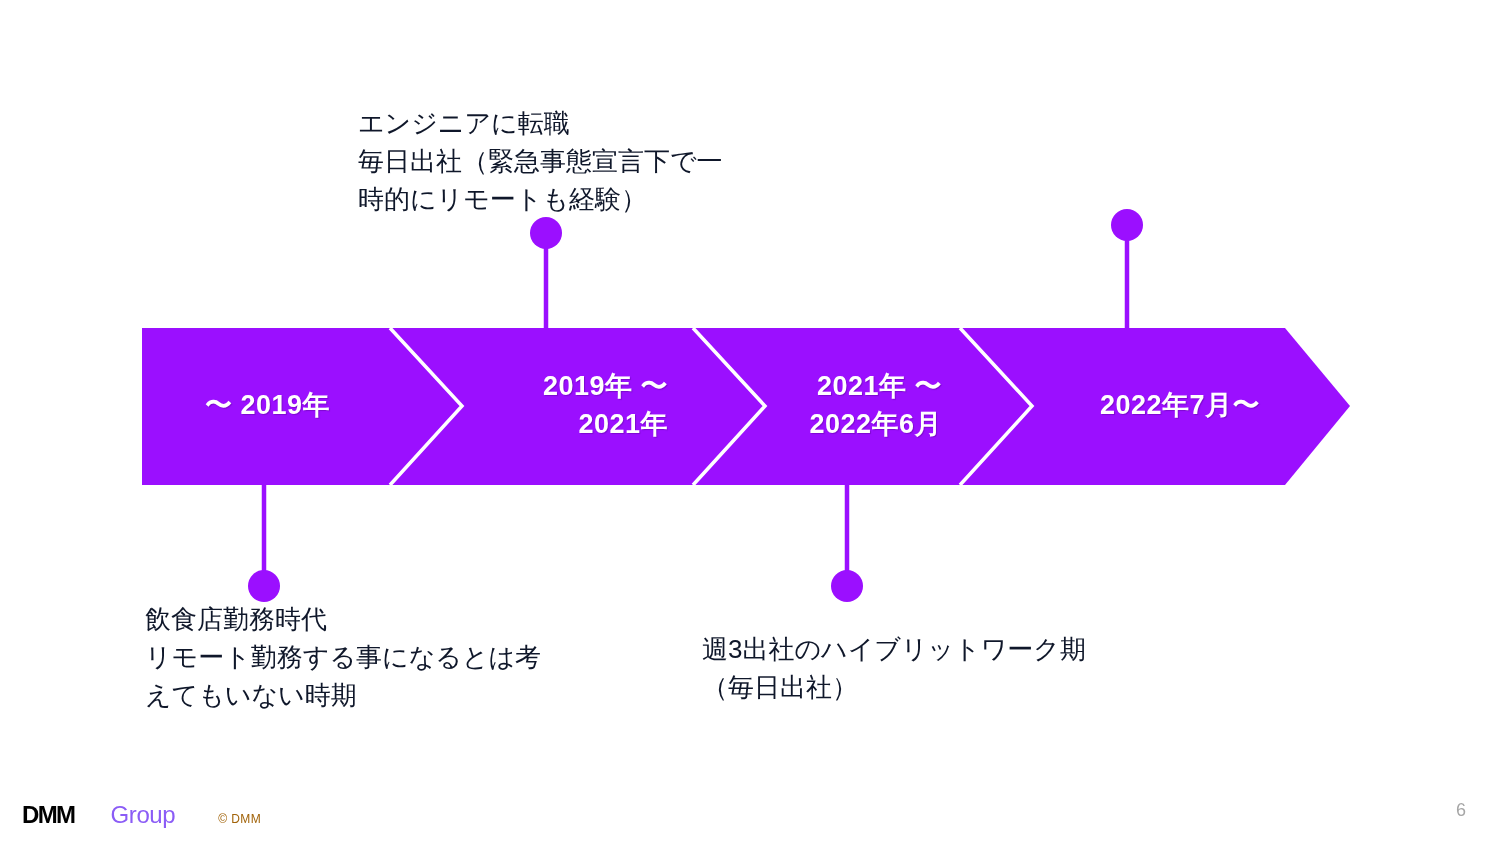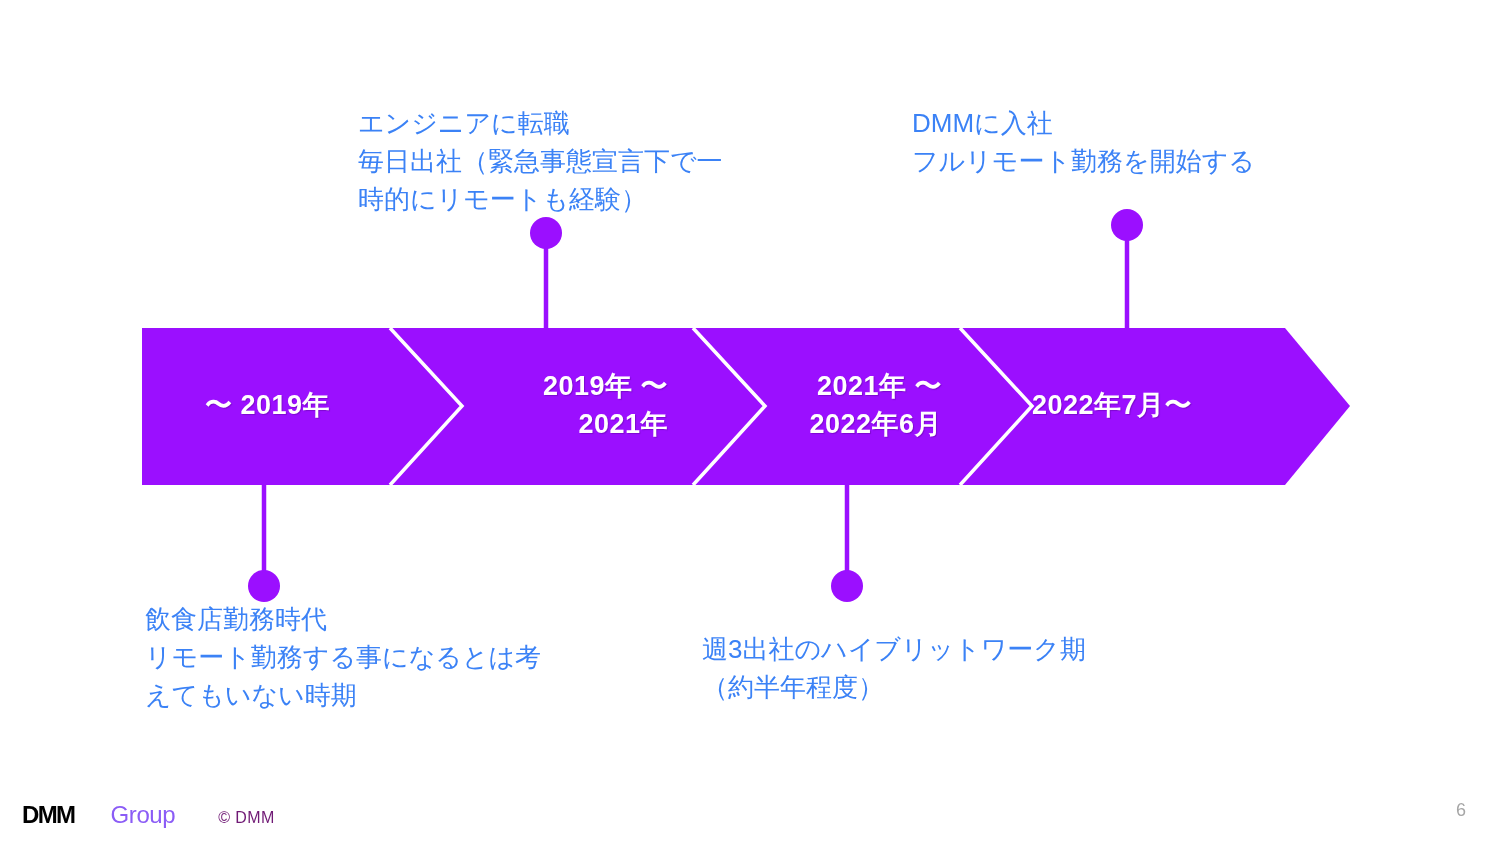--- a/index.html
+++ b/index.html
@@ -39,26 +39,26 @@
     font-size: 27px;
     line-height: 38px;
     letter-spacing: 0.5px;
     text-shadow: 1px 1px 1px rgba(90,0,150,0.45);
     white-space: pre;
     text-align: center;
   }
   .seg-1 { left: 205px; top: 386px; }
   .seg-2 { left: 478px; top: 367px; text-align: right; width: 190px; }
   .seg-3 { left: 770px; top: 367px; text-align: right; width: 172px; }
-  .seg-4 { left: 1032px; top: 386px; }
+  .seg-4 { left: 1100px; top: 386px; }
 
   
   .annotation {
     position: absolute;
-    color: #3b82f6;
+    color: #0f172a;
     font-size: 26px;
     line-height: 38px;
     white-space: pre-line;
     font-weight: normal;
   }
   .anno-top-1  { left: 358px; top: 104px; width: 430px; }
   .anno-top-2  { left: 912px; top: 104px; width: 400px; }
   .anno-bot-1  { left: 134px; top: 600px; width: 420px; margin-left: 11px; }
   .anno-bot-2  { left: 702px; top: 630px; width: 420px; }
 
@@ -79,22 +79,22 @@
     font-family: "Liberation Sans", "DejaVu Sans", sans-serif;
   }
   .logo-group {
     font-size: 24px;
     font-weight: normal;
     color: #8b5cf6;
     letter-spacing: -0.4px;
     margin-left: 2px;
   }
   .logo-copy {
-    font-size: 16px;
-    color: #701a75;
+    font-size: 12px;
+    color: #a16207;
     margin-left: 9px;
     letter-spacing: 0.4px;
   }
   .page-number {
     position: absolute;
     right: 34px;
     top: 800px;
     font-size: 18px;
     color: #a6a6a6;
   }
@@ -129,29 +129,27 @@
   <div class="seg-label seg-2">2019年 〜
 2021年</div>
   <div class="seg-label seg-3">2021年 〜
 2022年6月</div>
   <div class="seg-label seg-4">2022年7月〜</div>
 
   <div class="annotation anno-top-1">エンジニアに転職
 毎日出社（緊急事態宣言下で一
 時的にリモートも経験）</div>
 
-  <div class="annotation anno-top-2">DMMに入社
-フルリモート勤務を開始する</div>
 
   <div class="annotation anno-bot-1">飲食店勤務時代
 リモート勤務する事になるとは考
 えてもいない時期</div>
 
   <div class="annotation anno-bot-2">週3出社のハイブリットワーク期
-（約半年程度）</div>
+（毎日出社）</div>
 
   <div class="footer">
     <span class="logo-dmm">DMM</span>
     <span class="logo-group">Group</span>
     <span class="logo-copy">© DMM</span>
   </div>
 
   <div class="page-number">6</div>
 
 </div>

